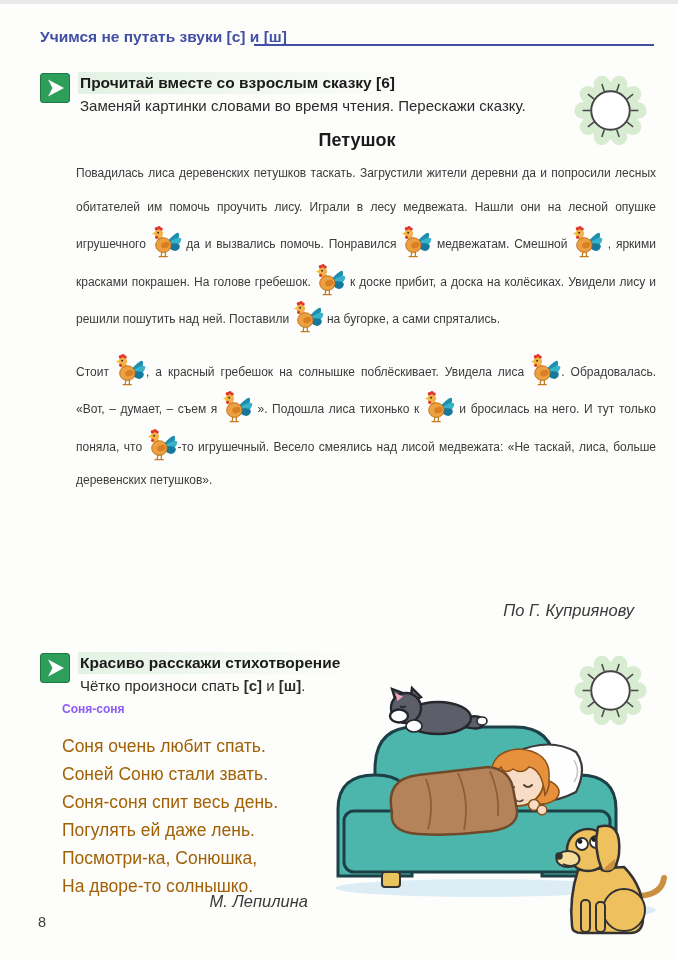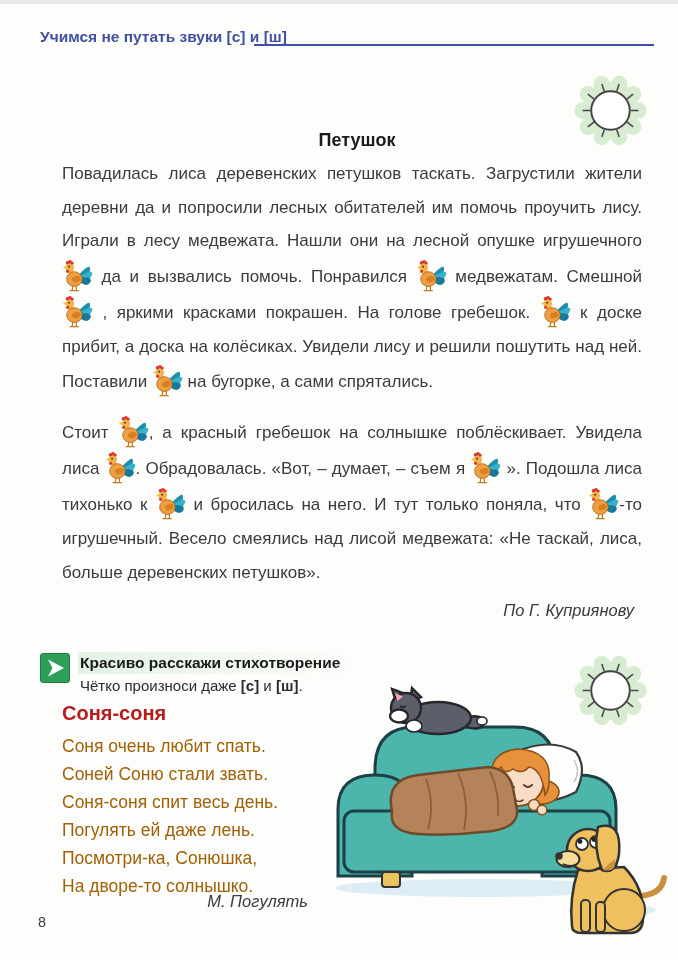--- a/index.html
+++ b/index.html
@@ -20,33 +20,33 @@
   .task-text { margin-left:38px; }
   .task-title { display:inline-block; font-size:15.5px; font-weight:700; color:#1b1b1b;
                 background:linear-gradient(90deg, rgba(206,233,209,.55), rgba(206,233,209,0)); padding:2px 14px 2px 2px; }
   .task-subtitle { font-size:15px; color:#2c2c2c; margin-top:3px; padding-left:2px; }
   .sun { position:absolute; width:77px; height:77px; }
   .sun-1 { left:572px; top:68px; }
   .sun-2 { left:572px; top:648px; }
   
   .story-title { position:absolute; left:0; top:126px; width:100%; text-align:center;
                  font-size:18px; font-weight:700; color:#1b1b1b;padding-left:36px; }
-  .story { position:absolute; left:62px; top:153px; width:580px; font-size:17px;
+  .story { position:absolute; left:76px; top:153px; width:580px; font-size:12px;
            line-height:33.5px; text-align:justify; color:#3b3b3b; }
   .story p { margin:0 0 15px 0; }
   .rooster { display:inline-block; width:31px; height:36px; vertical-align:-12px; }
   .story-attribution { position:absolute; right:44px; top:597px; font-size:16.5px;
                        font-style:italic; color:#3b3b3b; }
   
   .watermark { position:absolute; left:0; top:436px; width:100%; text-align:center;
                font-size:55px; font-weight:700; letter-spacing:2px;
                color:rgba(215,215,215,.30); -webkit-text-stroke:2px rgba(190,190,190,.65);
                pointer-events:none; z-index:6; }
   
-  .poem-title { position:absolute; left:62px; top:698px; font-size:20px; font-weight:700; color:#b91c1c; }
+  .poem-title { position:absolute; left:62px; top:698px; font-size:12px; font-weight:700; color:#8b5cf6; }
   .poem { position:absolute; left:62px; top:728px; width:260px; font-size:17.5px;
           line-height:28px; color:#a16207; }
   .poem-attribution { position:absolute; left:62px; top:888px; width:246px; text-align:right;
                       font-size:16.5px; font-style:italic; color:#3b3b3b; }
   
   .illustration { position:absolute; left:330px; top:660px; width:348px; height:290px; }
   
   .page-number { position:absolute; left:38px; top:910px; font-size:14.5px; color:#3b3b3b; }
   .z2 { position:relative; z-index:2; }
 </style>
@@ -104,20 +104,29 @@
       <symbol id="task-arrow" viewBox="0 0 30 30">
         <rect x="0.5" y="0.5" width="29" height="29" rx="2.5" fill="#2e9e5b" stroke="#1d7a43"></rect>
         <polygon points="8,6.5 24,15 8,23.5 12.5,15" fill="#ffffff"></polygon>
       </symbol>
     </defs>
   </svg>
 
   <div class="header-title">Учимся не путать звуки [с] и [ш]</div>
   <div class="header-rule"></div>
 
+  <div class="task task-1">
+    <svg class="task-icon">
+        <use href="#task-arrow"></use>
+      </svg>
+    <div class="task-text">
+      <span class="task-title">Прочитай вместе со взрослым сказку [6]</span>
+      <div class="task-subtitle">Заменяй картинки словами во время чтения. Перескажи сказку.</div>
+    </div>
+  </div>
   <svg class="sun sun-1">
       <use href="#sun"></use>
     </svg>
 
   <div class="story-title">Петушок</div>
   <div class="story">
       <p>Повадилась лиса деревенских петушков таскать. Загрустили жи­тели деревни да и попросили лесных обитателей им помочь проучить лису. Играли в лесу медвежата. Нашли они на лесной опушке игрушечного <svg class="rooster" viewBox="0 0 40 44">
           <use href="#rooster"></use>
         </svg> да и вызвались помочь. Понравился <svg class="rooster" viewBox="0 0 40 44">
           <use href="#rooster"></use>
@@ -142,37 +151,37 @@
     </div>
   <div class="story-attribution">По Г. Куприянову</div>
 
 
   <div class="task task-2 z2">
     <svg class="task-icon">
         <use href="#task-arrow"></use>
       </svg>
     <div class="task-text">
       <span class="task-title">Красиво расскажи стихотворение</span>
-      <div class="task-subtitle"><span>Чётко произноси даже </span><span style="font-weight: 700;">[с]</span><span> и </span><span style="font-weight: 700;">[ш]</span><span>.</span></div>
+      <div class="task-subtitle"><span>Чётко произноси спать </span><span style="font-weight: 700;">[с]</span><span> и </span><span style="font-weight: 700;">[ш]</span><span>.</span></div>
     </div>
   </div>
   <svg class="sun sun-2">
       <use href="#sun"></use>
     </svg>
 
   <div class="poem-title">Соня-соня</div>
   <div class="poem">
       <div>Соня очень любит спать.</div>
       <div>Соней Соню стали звать.</div>
       <div>Соня-соня спит весь день.</div>
       <div>Погулять ей даже лень.</div>
       <div>Посмотри-ка, Сонюшка,</div>
       <div>На дворе-то солнышко.</div>
     </div>
-  <div class="poem-attribution">М. Погулять</div>
+  <div class="poem-attribution">М. Лепилина</div>
 
   <svg class="illustration" viewBox="0 0 348 290">
 
     <ellipse cx="150" cy="224" rx="145" ry="9" fill="#dcedf6"></ellipse>
     <ellipse cx="282" cy="246" rx="44" ry="6.5" fill="#dcedf6"></ellipse>
 
     <g stroke="#1d3f46" stroke-width="3" fill="#4cb6ad">
       <path d="M45,175 L45,105 Q45,63 85,63 L185,63 Q225,63 225,105 L225,175 Z"></path>
       <path d="M8,212 L8,145 Q8,111 45,111 Q82,111 82,145 L82,212 Z"></path>
       <path d="M212,212 L212,145 Q212,111 249,111 Q286,111 286,145 L286,212 Z"></path>

